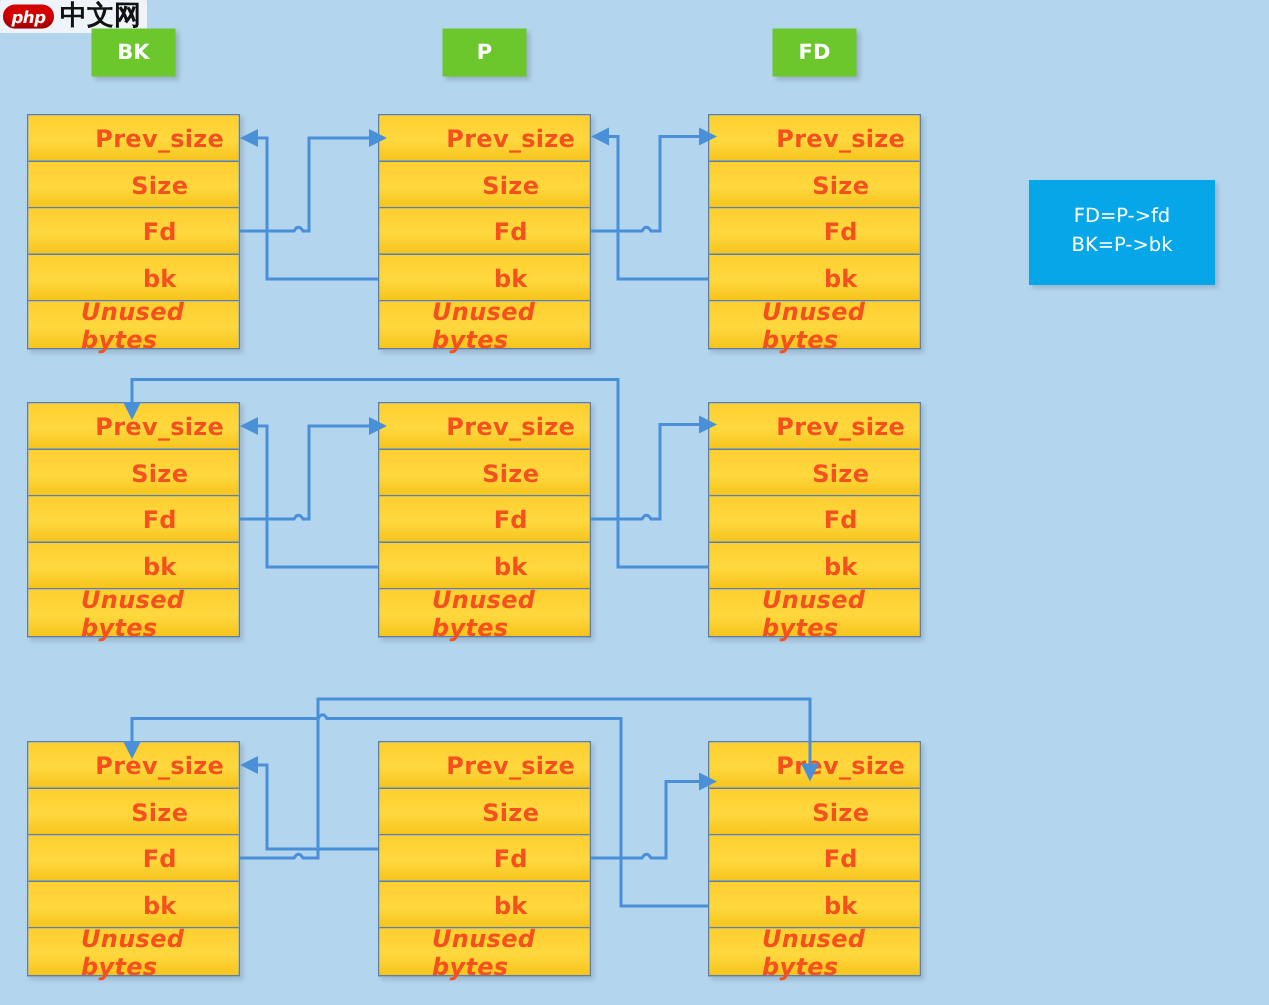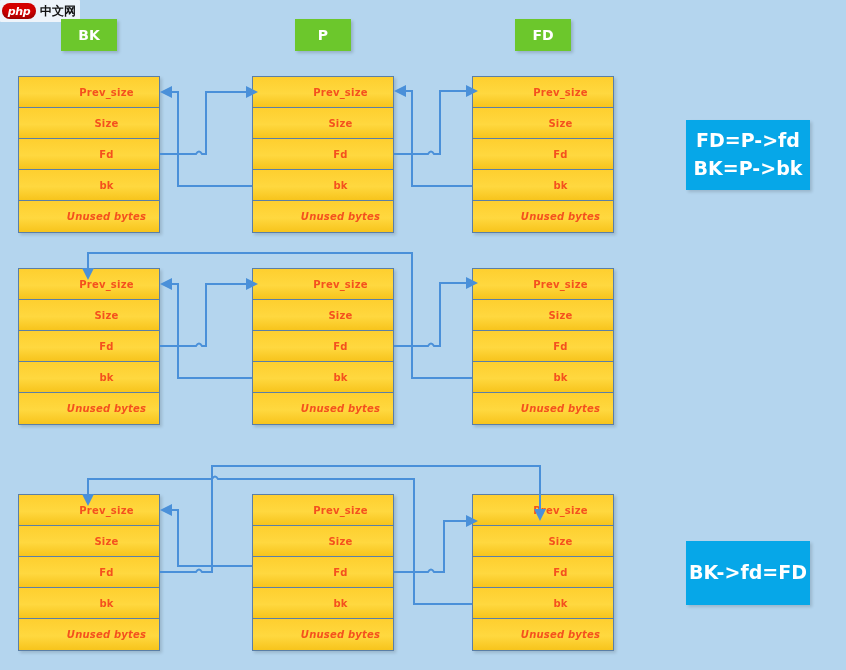--- a/index.html
+++ b/index.html
@@ -13,43 +13,43 @@
   #stage{position:absolute;left:0;top:0;width:846px;height:548px;}
 
   
   #watermark{position:absolute;left:0;top:0;height:20px;display:flex;align-items:center;
              background:#eef4fa;padding:1px 4px 1px 2px;border-radius:1px;}
   #wm-logo{width:34px;height:16px;border-radius:8px;background:#d40000;
            display:flex;align-items:center;justify-content:center;
            color:#fff;font-size:11px;font-weight:bold;font-style:italic;
            letter-spacing:-0.3px;line-height:1;
            box-shadow:inset 0 -4px 5px -2px rgba(0,0,0,.35);}
-  #wm-text{margin-left:4px;color:#111;font-size:12px;font-weight:bold;line-height:1;
+  #wm-text{margin-left:4px;color:#111;font-size:18px;font-weight:bold;line-height:1;
            font-family:"DejaVu Sans","Liberation Sans",sans-serif;}
 
   
   .chip{position:absolute;width:56px;height:32px;background:#6cc72c;
         display:flex;align-items:center;justify-content:center;
         color:#ffffff;font-size:14px;font-weight:bold;
         box-shadow:2px 2px 3px rgba(0,0,0,.17);}
 
   
   .chunk{position:absolute;width:142px;border:1px solid #5b7fa6;
          box-sizing:border-box;box-shadow:2px 2px 3px rgba(0,0,0,.14);}
   .field{height:31px;box-sizing:border-box;
          background:linear-gradient(#fecf2f,#ffd83f 55%,#f7c41c);
          border-bottom:1px solid #5b7fa6;
          display:flex;align-items:center;justify-content:center;
-         color:#f4511e;font-size:10px;font-weight:bold;letter-spacing:.2px;padding-left:35px;}
+         color:#f4511e;font-size:16px;font-weight:bold;letter-spacing:.2px;padding-left:35px;}
   .field.last{border-bottom:none;font-style:italic;}
 
   
   .note{position:absolute;width:124px;background:#06a7e8;
         display:flex;flex-direction:column;align-items:center;justify-content:center;
-        color:#ffffff;font-size:19px;font-weight:bold;line-height:1.45;
+        color:#ffffff;font-size:13px;font-weight:normal;line-height:1.45;
         box-shadow:2px 2px 3px rgba(0,0,0,.15);}
 
   
   #arrows{position:absolute;left:0;top:0;width:846px;height:670px;pointer-events:none;}
   .ln{fill:none;stroke:#4a90d9;stroke-width:2;}
   .hd{fill:#4a90d9;}
 </style>
 </head>
 <body>
 
@@ -132,23 +132,20 @@
     <div class="field">bk</div>
     <div class="field last">Unused bytes</div>
   </div>
   <div class="chunk" style="left:472px;top:494px;">
     <div class="field">Prev_size</div>
     <div class="field">Size</div>
     <div class="field">Fd</div>
     <div class="field">bk</div>
     <div class="field last">Unused bytes</div>
   </div>
-  <div class="note" style="left:686px;top:541px;height:64px;">
-    <span>BK-&gt;fd=FD</span>
-  </div>
 
   <svg id="arrows" viewBox="0 0 846 670">
 
     <g>
       <path class="ln" d="M160,154 H196 q3,-5 6,0 H206 V92 H246"></path>
       <polygon class="hd" points="246,86 258,92 246,98"></polygon>
     </g>
 
     <g>
       <path class="ln" d="M252,186 H178 V92 H172"></path>

